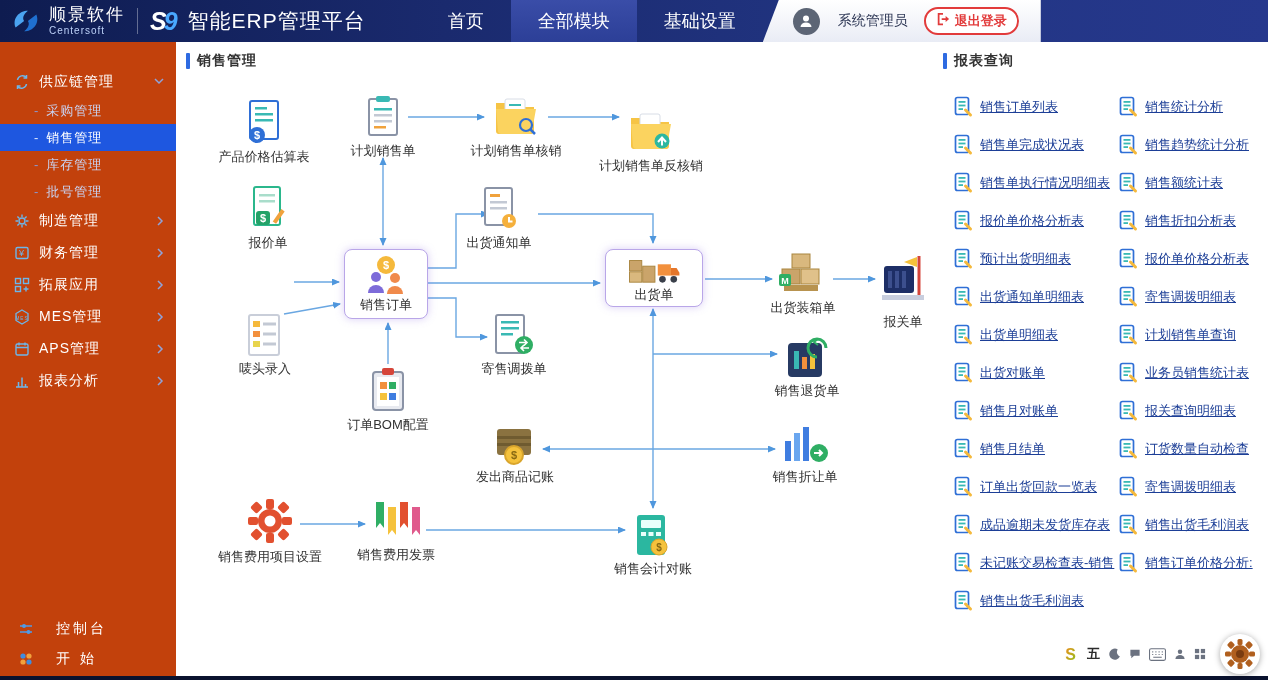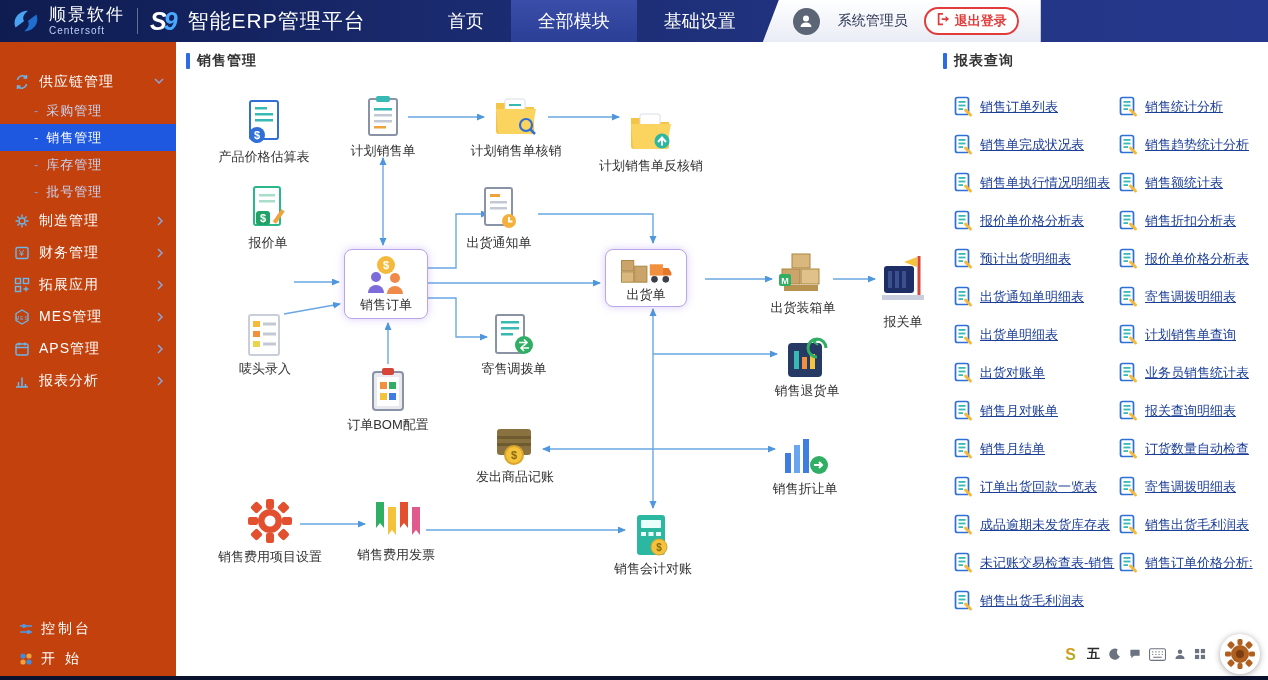--- a/index.html
+++ b/index.html
@@ -43,21 +43,21 @@
     font-size:14px;cursor:pointer;letter-spacing:1px;white-space:nowrap}
   .sgroup.tall{height:32px}
   .sgroup .chev{margin-left:auto;display:flex}
   .sicon{display:flex;width:16px;flex:none}
   .schild{display:flex;align-items:center;height:27px;padding-left:34px;font-size:13px;
     color:#c9d3f2;cursor:pointer;letter-spacing:1px}
   .schild::before{content:"-";margin-right:7px;color:#8b99cf}
   .schild.active{background:#1e57e0;color:#fff}
   .schild.active::before{color:#dbe6ff}
   .sfooter{position:absolute;bottom:6px;left:0;width:100%}
-  .sfoot-item{display:flex;align-items:center;gap:7px;height:30px;padding-left:18px;
+  .sfoot-item{display:flex;align-items:center;gap:22px;height:30px;padding-left:18px;
     font-size:14px;cursor:pointer;letter-spacing:3px}
 
   
   .main{position:absolute;top:42px;left:176px;width:1092px;height:638px;background:#fff}
   .sec-title{position:absolute;display:flex;align-items:center;gap:7px;z-index:5}
   .sec-title .bar{width:4px;height:16px;background:#2e6ae1;border-radius:1px}
   .sec-title .txt{font-size:14px;color:#333;font-weight:bold;letter-spacing:1px}
 
   .flow{position:absolute;left:0;top:0;width:765px;height:638px}
   .flow .sec-title{left:10px;top:10px}
@@ -406,21 +406,21 @@
           <text x="22" y="14" font-size="11" font-weight="bold" fill="#fff" text-anchor="middle" font-family="Liberation Sans, sans-serif">$</text>
           <circle cx="12" cy="22" r="5" fill="#7d6bd9"></circle>
           <path d="M4 38 a8 8 0 0 1 16 0 Z" fill="#7d6bd9"></path>
           <circle cx="31" cy="23" r="5" fill="#f08a4b"></circle>
           <path d="M23 39 a8 8 0 0 1 16 0 Z" fill="#f08a4b"></path>
         </svg>
       </div>
       <div class="nlabel">销售订单</div>
     </div>
 
-    <div class="node boxed" style="left:429px;top:207px;width:82px;height:58px">
+    <div class="node boxed" style="left:429px;top:207px;width:98px;height:58px">
       <div class="nicon">
         <svg width="56" height="32" viewBox="0 0 56 34">
           <rect x="2" y="8" width="13" height="11" fill="#caa46a" stroke="#a9853f"></rect>
           <rect x="2" y="20" width="13" height="11" fill="#d9b87e" stroke="#a9853f"></rect>
           <rect x="16" y="14" width="13" height="17" fill="#caa46a" stroke="#a9853f"></rect>
           <rect x="32" y="12" width="14" height="12" fill="#f2903d"></rect>
           <path d="M46 16 h6 l3 5 v3 h-9 Z" fill="#e5762a"></path>
           <circle cx="37" cy="28" r="3.5" fill="#3a3f4a"></circle>
           <circle cx="49" cy="28" r="3.5" fill="#3a3f4a"></circle>
         </svg>
@@ -521,21 +521,21 @@
           <rect x="4" y="6" width="34" height="26" rx="3" fill="#8a7240"></rect>
           <rect x="4" y="13" width="34" height="3" fill="#6f5b30"></rect>
           <rect x="4" y="20" width="34" height="3" fill="#6f5b30"></rect>
           <circle cx="21" cy="32" r="9" fill="#f5c23c" stroke="#d9a52c" stroke-width="2"></circle>
           <text x="21" y="36" font-size="11" font-weight="bold" fill="#8a6a12" text-anchor="middle" font-family="Liberation Sans, sans-serif">$</text>
         </svg>
       </div>
       <div class="nlabel">发出商品记账</div>
     </div>
 
-    <div class="node" style="left:574px;top:393px;width:110px">
+    <div class="node" style="left:574px;top:381px;width:110px">
       <div class="nicon">
         <svg width="48" height="42" viewBox="0 0 48 42">
           <rect x="4" y="18" width="6" height="20" fill="#3f7de0"></rect>
           <rect x="13" y="10" width="6" height="28" fill="#6aa6ef"></rect>
           <rect x="22" y="4" width="6" height="34" fill="#3f7de0"></rect>
           <circle cx="38" cy="30" r="9" fill="#2fae64"></circle>
           <path d="M33 30 h8 m-3 -3 l3 3 l-3 3" stroke="#fff" stroke-width="2" fill="none"></path>
         </svg>
       </div>
       <div class="nlabel">销售折让单</div>

